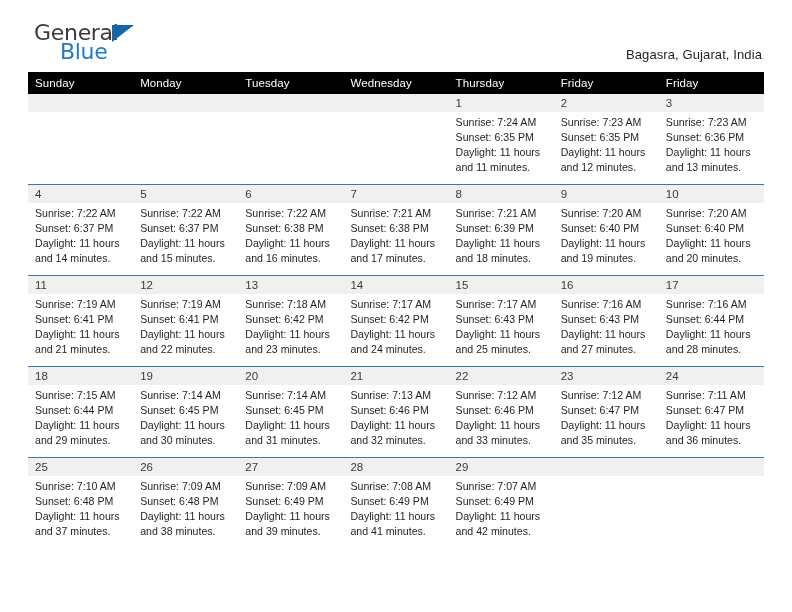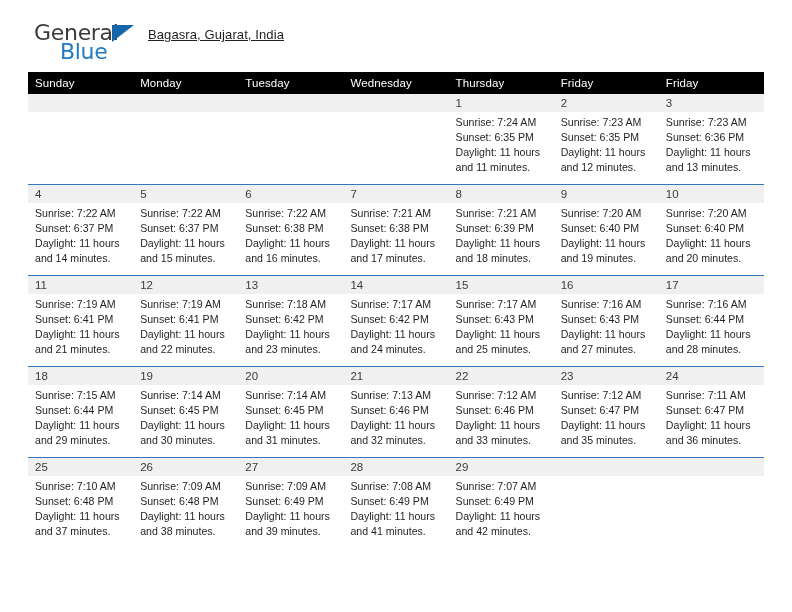--- a/index.html
+++ b/index.html
@@ -20,24 +20,24 @@
     width: 792px;
     height: 612px;
     box-sizing: border-box;
     padding: 0 28px;
   }
 
   
   .topbar {
     display: flex;
     align-items: flex-start;
+    justify-content: space-between;
     height: 72px;
     padding-top: 22px;
     box-sizing: border-box;
-    text-decoration: underline;
   }
 
   .logo {
     position: relative;
     width: 120px;
     height: 46px;
     line-height: 1;
     user-select: none;
   }
   .logo-general {
@@ -75,21 +75,21 @@
   .cal-title {
     font-size: 26px;
     font-weight: normal;
     color: #231f20;
     letter-spacing: 0.2px;
     line-height: 1.1;
   }
   .cal-subtitle {
     font-size: 13px;
     color: #231f20;
-    margin-top: 5px;
+    margin-top: 25px;
     letter-spacing: 0.1px;
   }
 
   
   .calendar {
     width: 736px;
     border-collapse: collapse;
     table-layout: fixed;
   }
 

